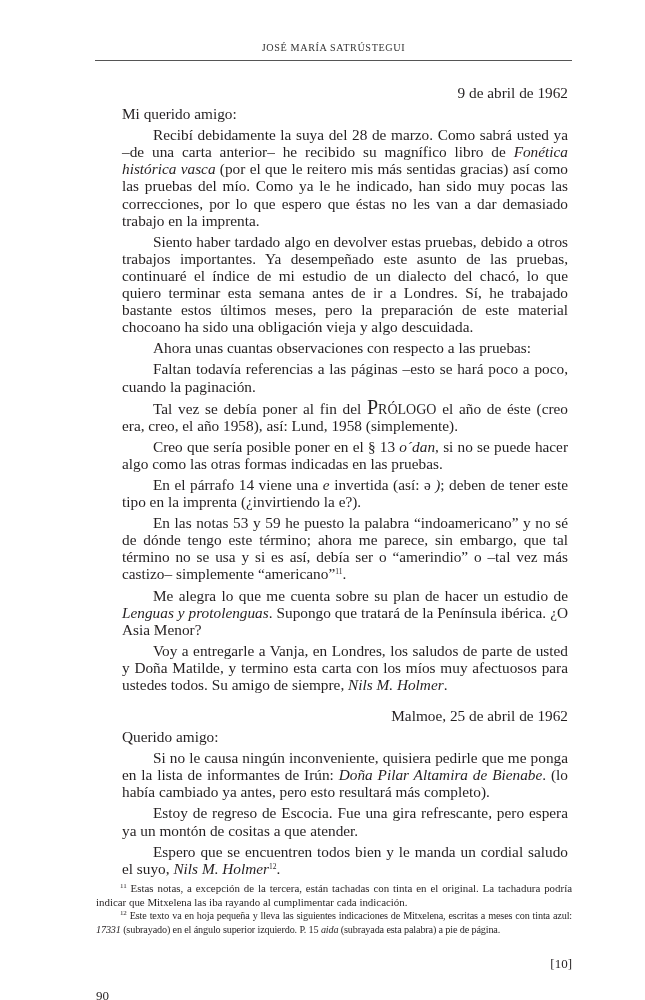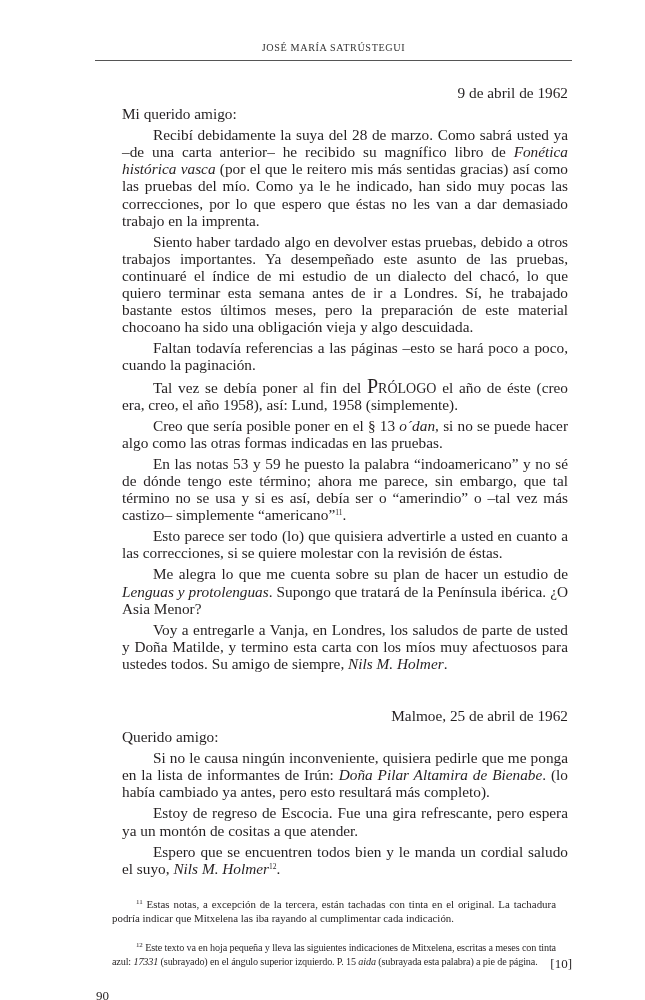--- a/index.html
+++ b/index.html
@@ -13,43 +13,44 @@
           text-align: justify; hyphens: manual; }
   .body p { margin: 4px; }
   .body p.ind { text-indent: 31px; }
   .date { text-align: right; }
   .sc { font-variant: small-caps; font-size: 20px; }
   sup.fn { font-size: 7.5px; vertical-align: 5px; line-height: 0; }
   .letter1 { top: 80px; }
   .letter2 { top: 703px; }
   .footnotes { position: absolute; left: 96px; width: 476px; top: 881px;
                font-size: 10.9px; line-height: 14.1px; text-align: justify; }
-  .footnotes p { margin: 16px; text-indent: 24px; }
+  .footnotes p { margin: 0; text-indent: 24px; }
   .footnotes sup { font-size: 7px; vertical-align: 4px; line-height: 0; }
   .fn2 { font-size: 10.2px; letter-spacing: -0.15px; }
   .page-num { position: absolute; left: 96px; top: 988px; font-size: 13px; }
   .section-num { position: absolute; right: 73px; top: 956px; font-size: 13px; }
   i { font-style: italic; }
 </style>
 </head>
 <body>
 
 <div class="header">JOSÉ MARÍA SATRÚSTEGUI</div>
 <div class="header-rule"></div>
 
 <div class="body letter1">
   <p class="date">9 de abril de 1962</p>
   <p>Mi querido amigo:</p>
   <p class="ind"><span>Recibí debidamente la suya del 28 de marzo. Como sabrá usted ya –de una carta anterior– he recibido su magnífico libro de </span><i>Fonética histórica vasca</i><span> (por el que le reitero mis más sentidas gracias) así como las pruebas del mío. Como ya le he indicado, han sido muy pocas las correcciones, por lo que espero que éstas no les van a dar demasiado trabajo en la imprenta.</span></p>
   <p class="ind">Siento haber tardado algo en devolver estas pruebas, debido a otros trabajos importantes. Ya desempeñado este asunto de las pruebas, continuaré el índice de mi estudio de un dialecto del chacó, lo que quiero terminar esta semana antes de ir a Londres. Sí, he trabajado bastante estos últimos meses, pero la preparación de este material chocoano ha sido una obligación vieja y algo descuidada.</p>
+  <p class="ind">Ahora unas cuantas observaciones con respecto a las pruebas:</p>
   <p class="ind">Faltan todavía referencias a las páginas –esto se hará poco a poco, cuando la paginación.</p>
   <p class="ind"><span>Tal vez se debía poner al fin del </span><span class="sc">Prólogo</span><span> el año de éste (creo era, creo, el año 1958), así: Lund, 1958 (simplemente).</span></p>
   <p class="ind"><span>Creo que sería posible poner en el § 13 </span><i>o´dan</i><span>, si no se puede hacer algo como las otras formas indicadas en las pruebas.</span></p>
+  <p class="ind"><span>En el párrafo 14 viene una </span><i>e</i><span> invertida (así: ə </span><i>)</i><span>; deben de tener este tipo en la imprenta (¿invirtiendo la e?).</span></p>
   <p class="ind"><span>En las notas 53 y 59 he puesto la palabra “indoamericano” y no sé de dónde tengo este término; ahora me parece, sin embargo, que tal término no se usa y si es así, debía ser o “amerindio” o –tal vez más castizo– simplemente “americano”</span><sup class="fn">11</sup><span>.</span></p>
-  <p class="ind">Esto parece ser todo (lo) que quisiera advertirle a usted en cuanto a las correcciones, si se quiere molestar con la revisión de éstas.</p>
   <p class="ind"><span>Me alegra lo que me cuenta sobre su plan de hacer un estudio de </span><i>Lenguas y protolenguas</i><span>. Supongo que tratará de la Península ibérica. ¿O Asia Menor?</span></p>
   <p class="ind"><span>Voy a entregarle a Vanja, en Londres, los saludos de parte de usted y Doña Matilde, y termino esta carta con los míos muy afectuosos para ustedes todos. Su amigo de siempre, </span><i>Nils M. Holmer</i><span>.</span></p>
 </div>
 
 <div class="body letter2">
   <p class="date">Malmoe, 25 de abril de 1962</p>
   <p>Querido amigo:</p>
   <p class="ind"><span>Si no le causa ningún inconveniente, quisiera pedirle que me ponga en la lista de informantes de Irún: </span><i>Doña Pilar Altamira de Bienabe</i><span>. (lo había cambiado ya antes, pero esto resultará más completo).</span></p>
   <p class="ind">Estoy de regreso de Escocia. Fue una gira refrescante, pero espera ya un montón de cositas a que atender.</p>
   <p class="ind"><span>Espero que se encuentren todos bien y le manda un cordial saludo el suyo, </span><i>Nils M. Holmer</i><sup class="fn">12</sup><span>.</span></p>

